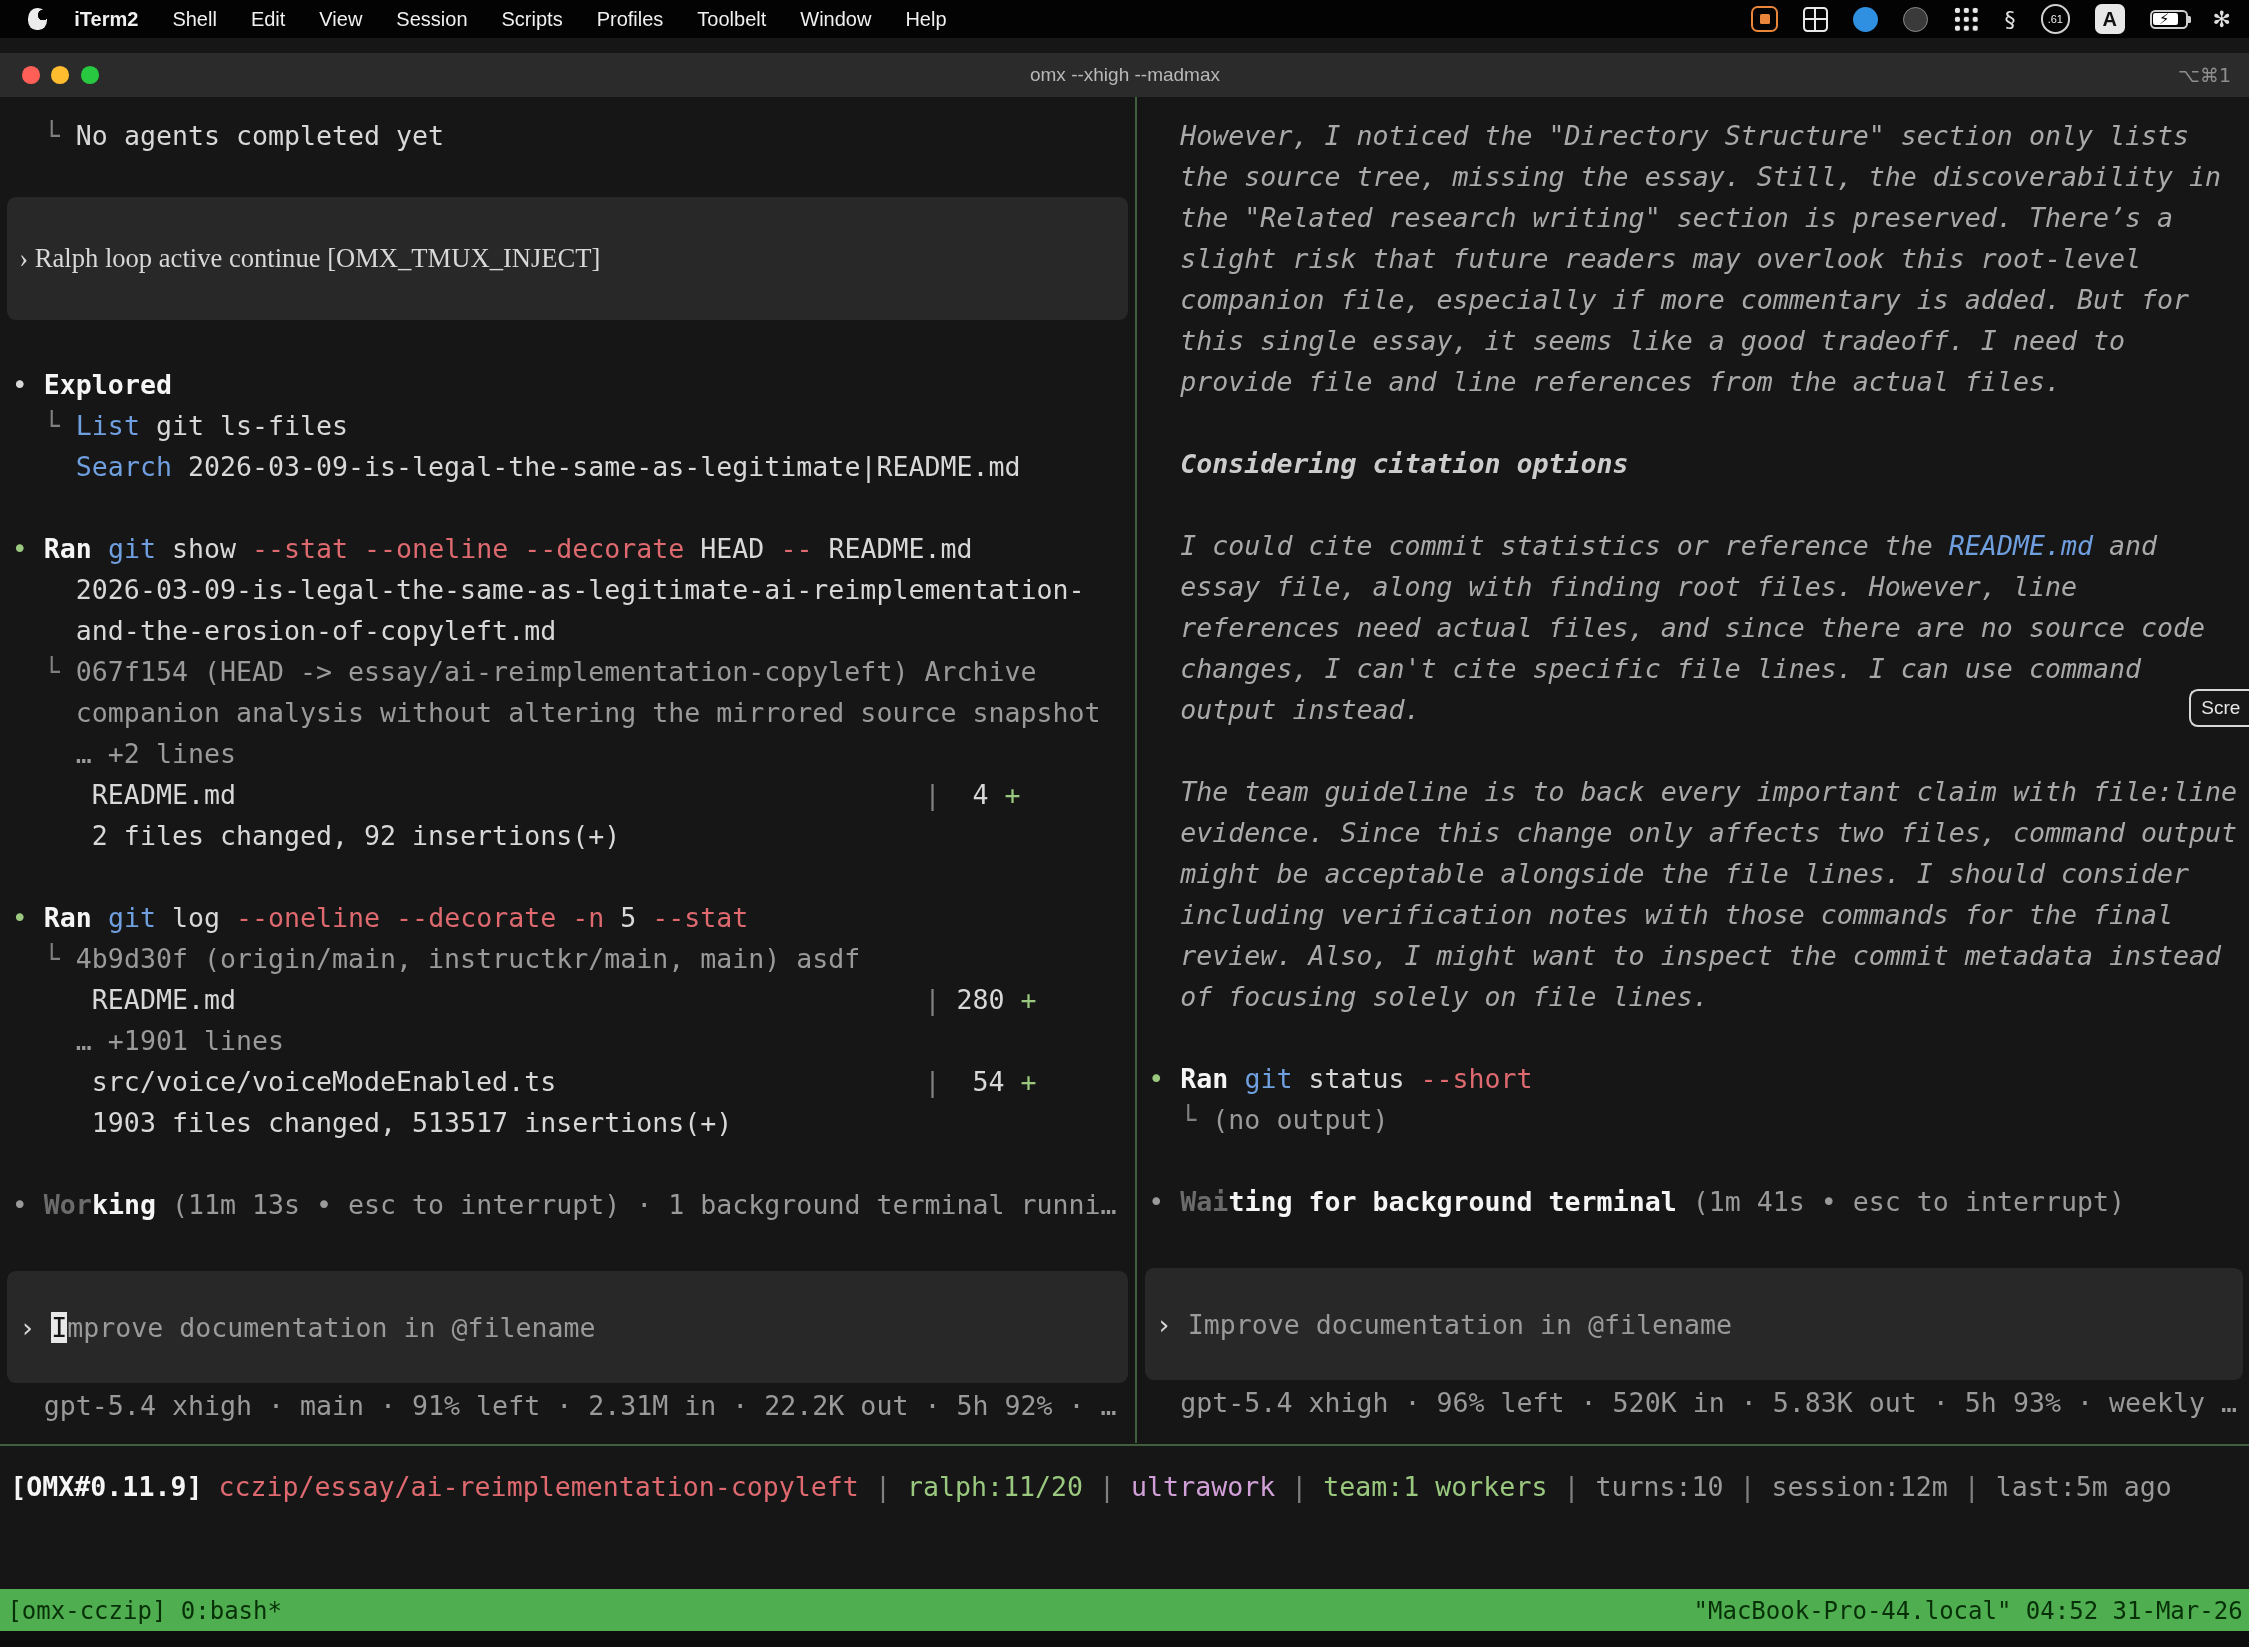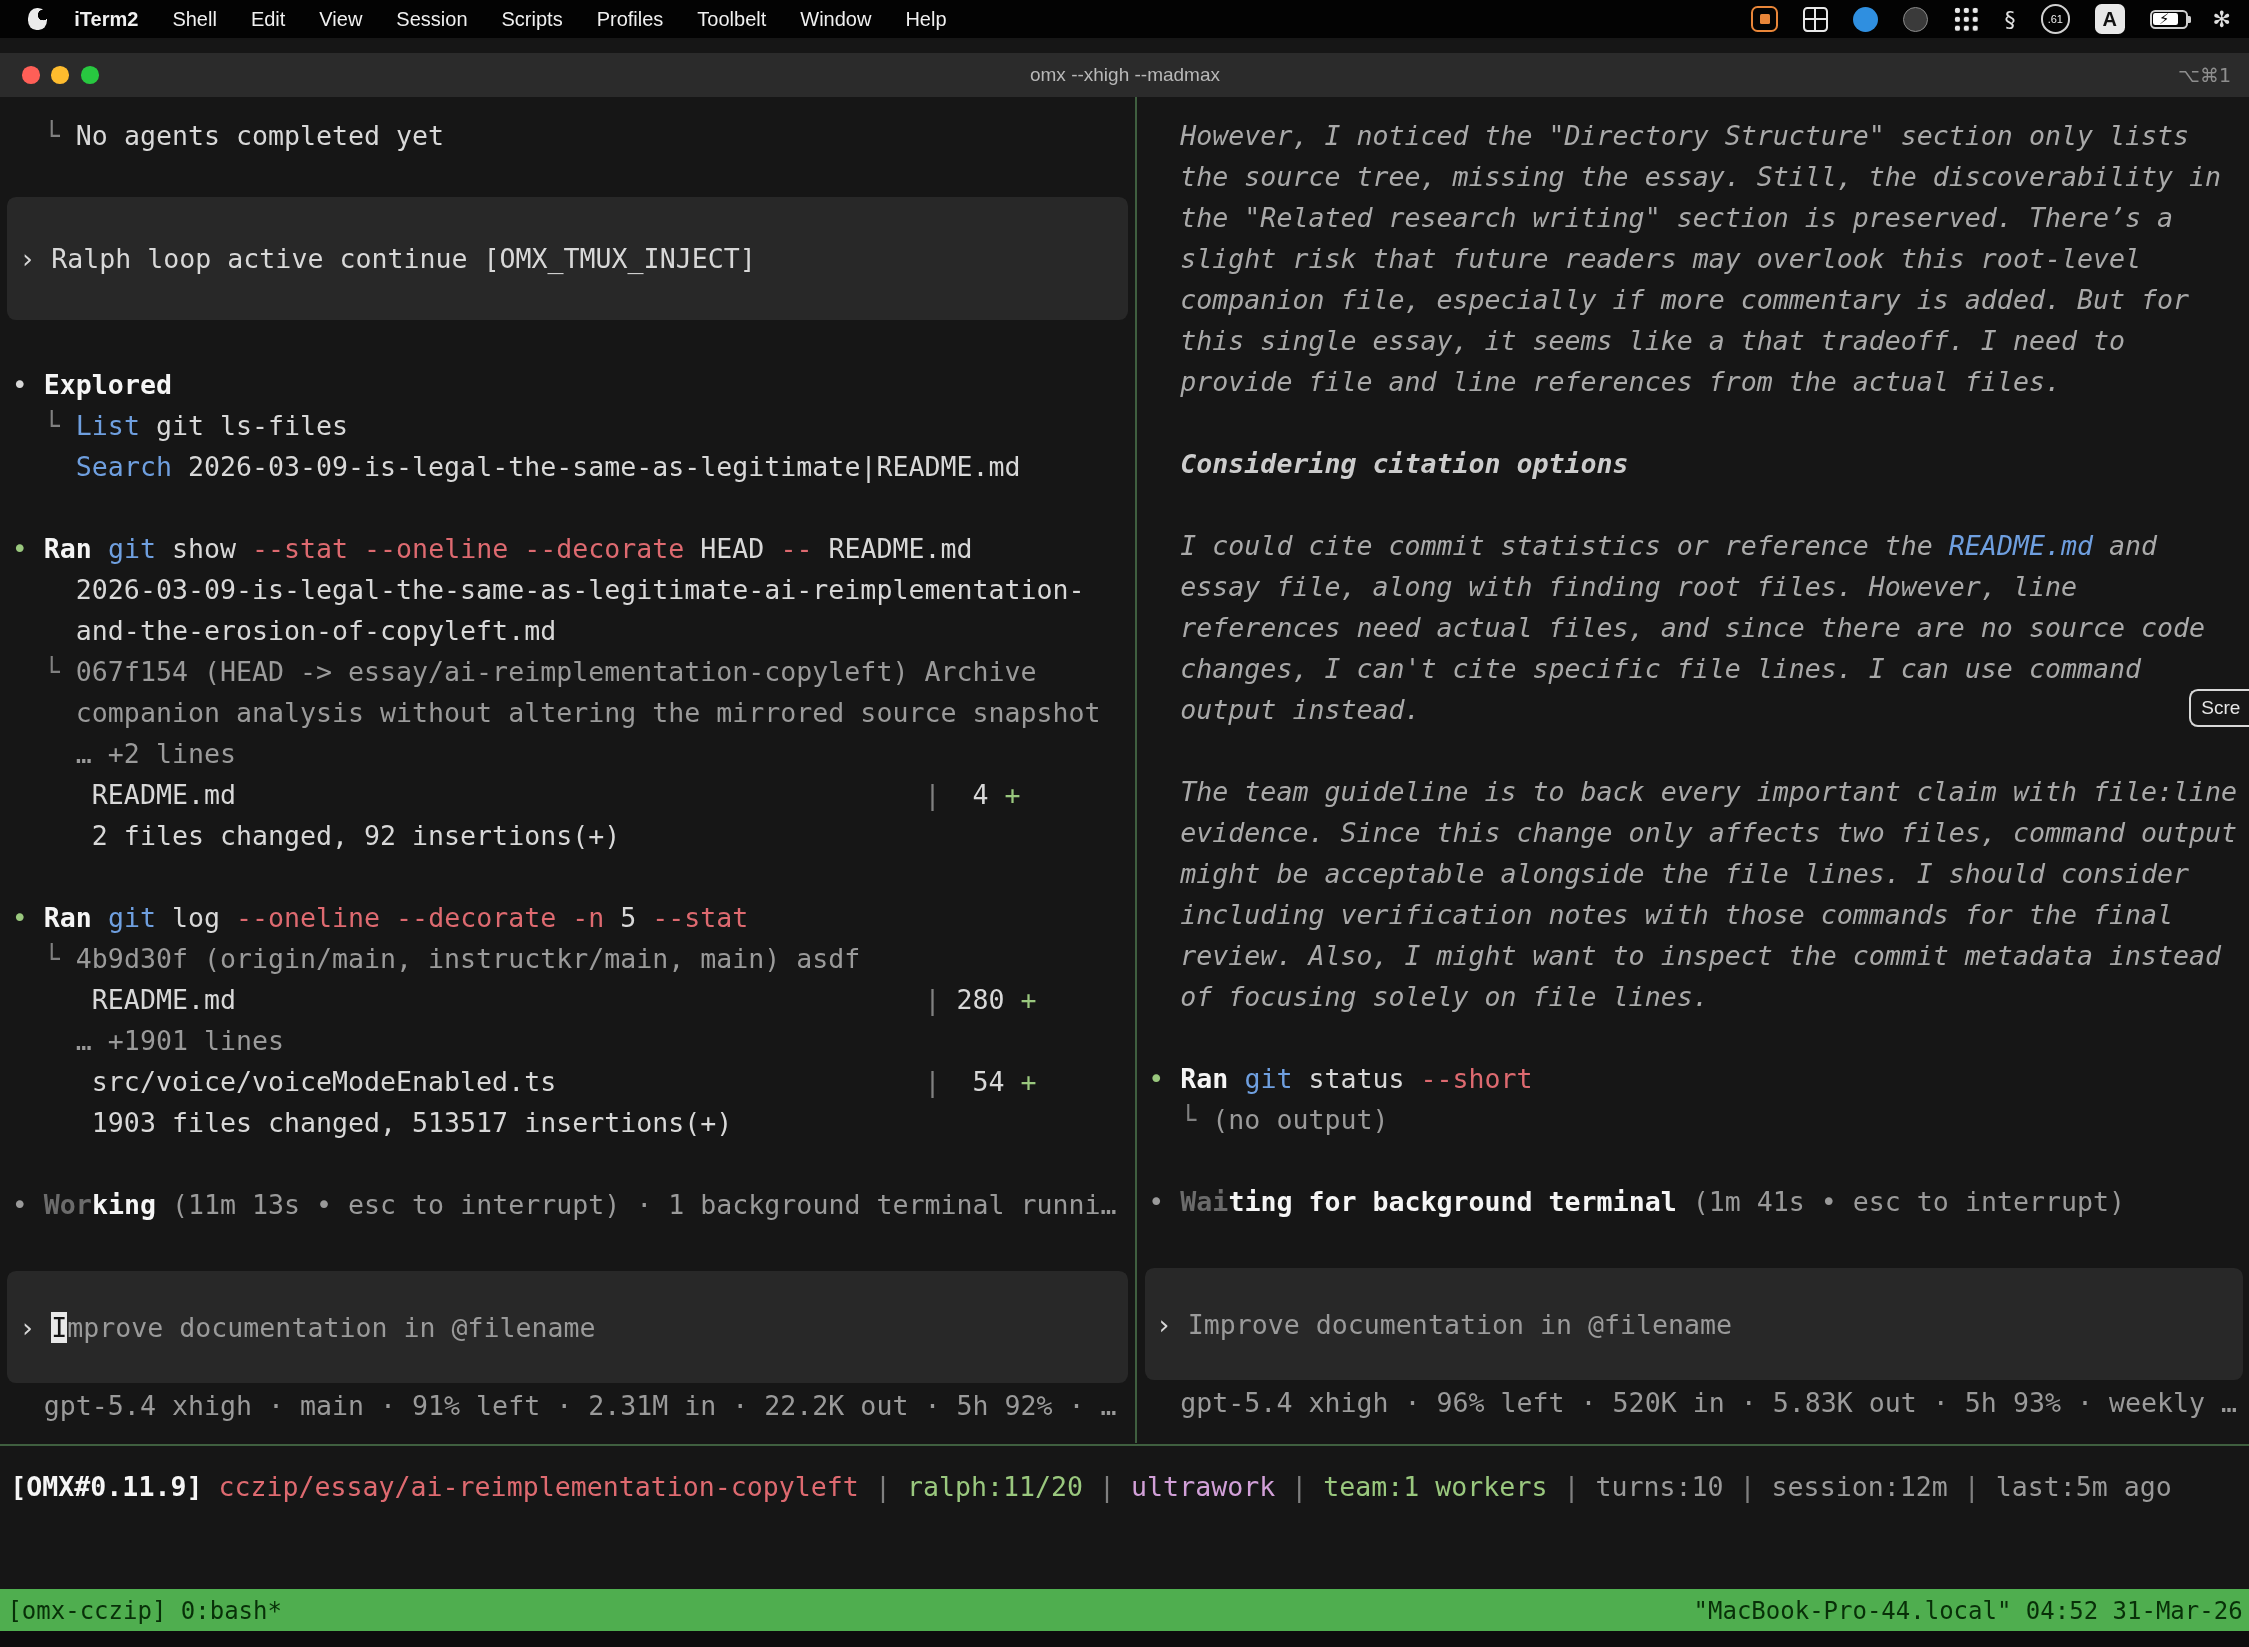--- a/index.html
+++ b/index.html
@@ -38,21 +38,21 @@
   .wtitle{position:absolute;left:0;right:0;text-align:center;color:#b8b8b8;font-size:19px;}
   .wshort{position:absolute;right:19px;color:#8e8e8e;font-size:19px;font-family:"DejaVu Sans",sans-serif;}
 
   
   .pane{position:absolute;top:97px;height:1346px;background:#161616;overflow:hidden;font-size:26.6px;padding-top:18px;}
   #pane-left{left:0;width:1135px;}
   #pane-right{left:1138px;width:1112px;}
   .line{height:41px;line-height:41px;white-space:pre;font-size:26.6px;}
   #pane-left .line{padding-left:11.8px;}
   #pane-right .line{padding-left:10.3px;}
-  .notice-box{height:123px;margin:41px 7.4px 0 7.4px;background:#282828;border-radius:8.9px;display:flex;align-items:center;}
+  .notice-box{height:123px;margin:41px 7.4px 0 7.4px;background:#282828;border-radius:8.9px;display:flex;align-items:center;font-family:Liberation Serif, serif;}
   .notice-box .line{padding-left:35px;}
   .body-lines{margin-top:44px;}
   .input-box{height:112px;margin:46px 7.4px 0 7.4px;background:#282828;border-radius:8.9px;display:flex;align-items:center;}
   .input-box .line{padding-left:35px;}
   .status-line{margin-top:1.5px;}
 
   
   #divider-v{position:absolute;top:97px;left:1135px;width:2.2px;height:1346px;background:#3f5f3f;}
   #divider-h{position:absolute;top:1444px;left:0;right:0;height:2.2px;background:#3f5f3f;}
 
@@ -167,21 +167,21 @@
 
   <div id="divider-v"></div>
 
   <div id="pane-right" class="pane">
     <div>
         <div class="line"><span class="s-th">  However, I noticed the "Directory Structure" section only lists</span></div>
         <div class="line"><span class="s-th">  the source tree, missing the essay. Still, the discoverability in</span></div>
         <div class="line"><span class="s-th">  the "Related research writing" section is preserved. There’s a</span></div>
         <div class="line"><span class="s-th">  slight risk that future readers may overlook this root-level</span></div>
         <div class="line"><span class="s-th">  companion file, especially if more commentary is added. But for</span></div>
-        <div class="line"><span class="s-th">  this single essay, it seems like a that tradeoff. I need to</span></div>
+        <div class="line"><span class="s-th">  this single essay, it seems like a good tradeoff. I need to</span></div>
         <div class="line"><span class="s-th">  provide file and line references from the actual files.</span></div>
         <div class="line"></div>
         <div class="line"><span class="s-thb">  Considering citation options</span></div>
         <div class="line"></div>
         <div class="line"><span class="s-th">  I could cite commit statistics or reference the </span><span class="s-thl">README.md</span><span class="s-th"> and</span></div>
         <div class="line"><span class="s-th">  essay file, along with finding root files. However, line</span></div>
         <div class="line"><span class="s-th">  references need actual files, and since there are no source code</span></div>
         <div class="line"><span class="s-th">  changes, I can't cite specific file lines. I can use command</span></div>
         <div class="line"><span class="s-th">  output instead.</span></div>
         <div class="line"></div>

